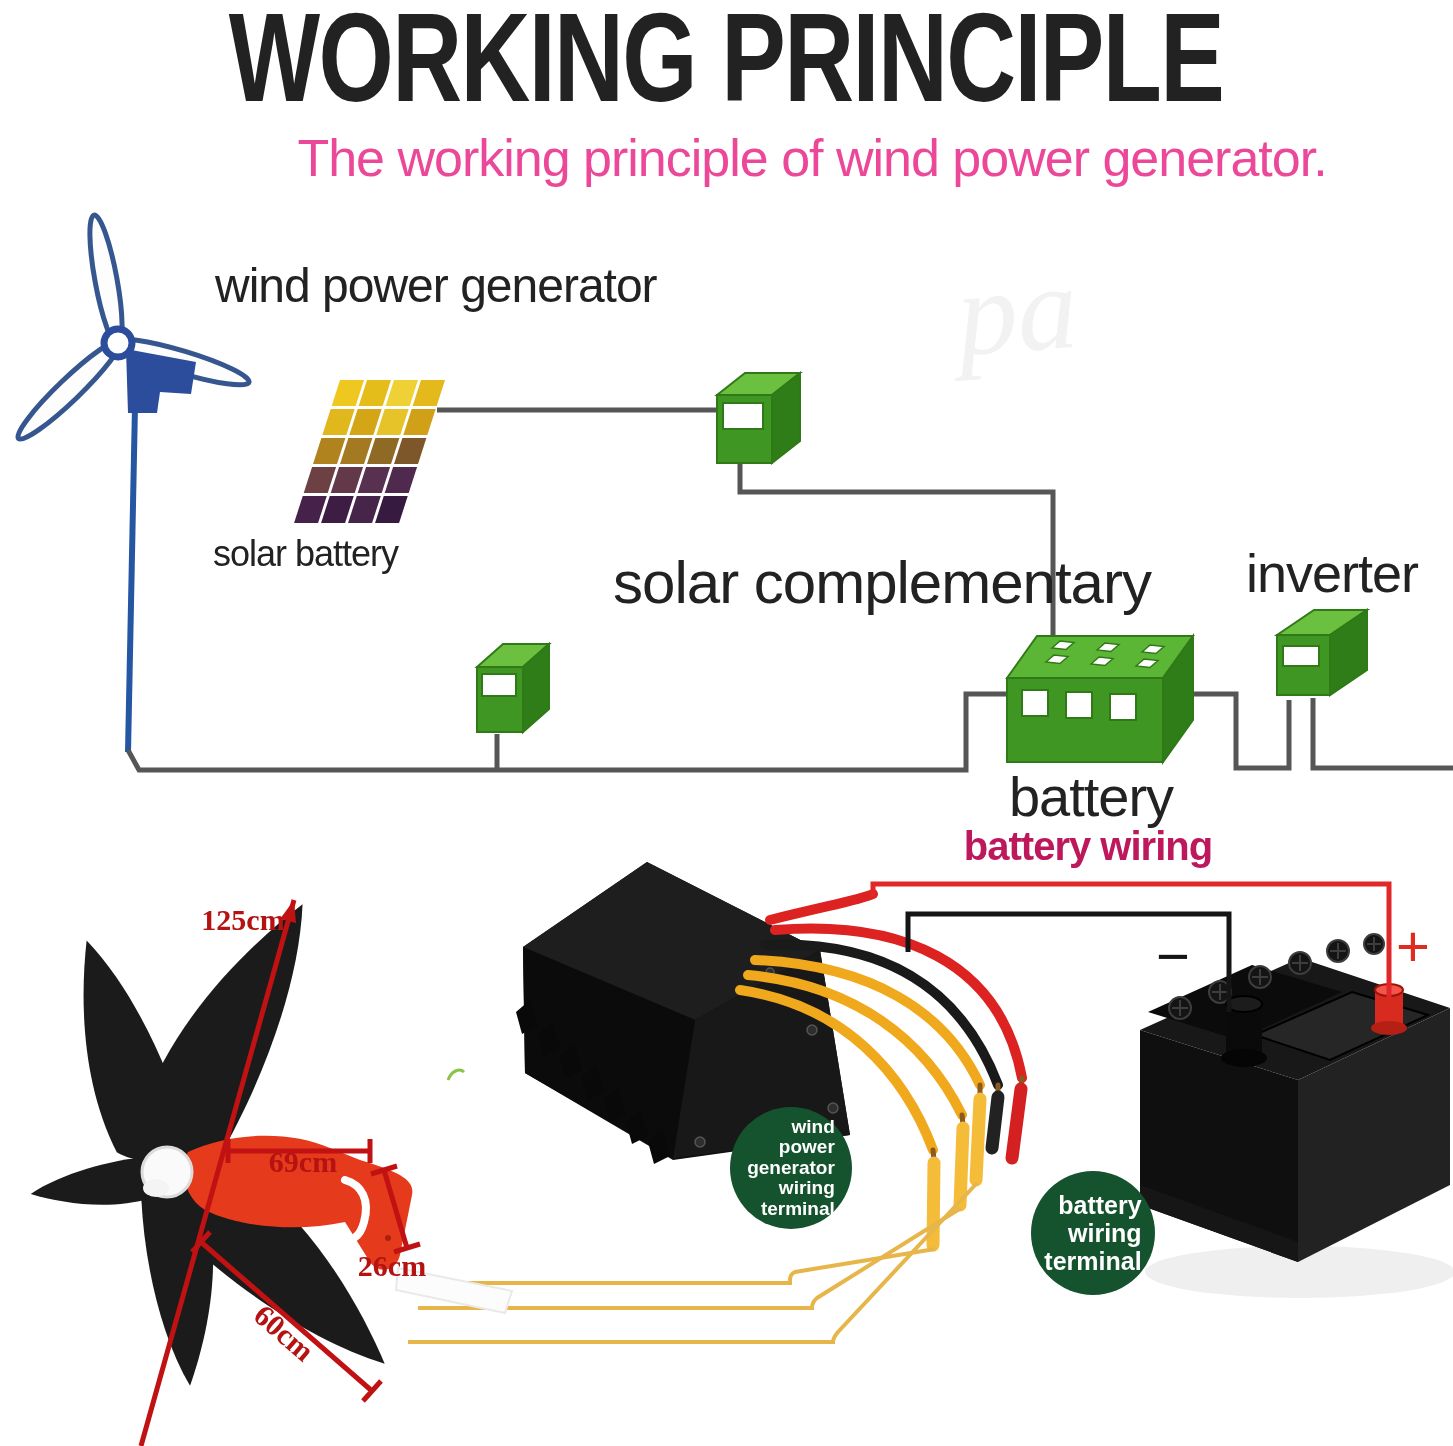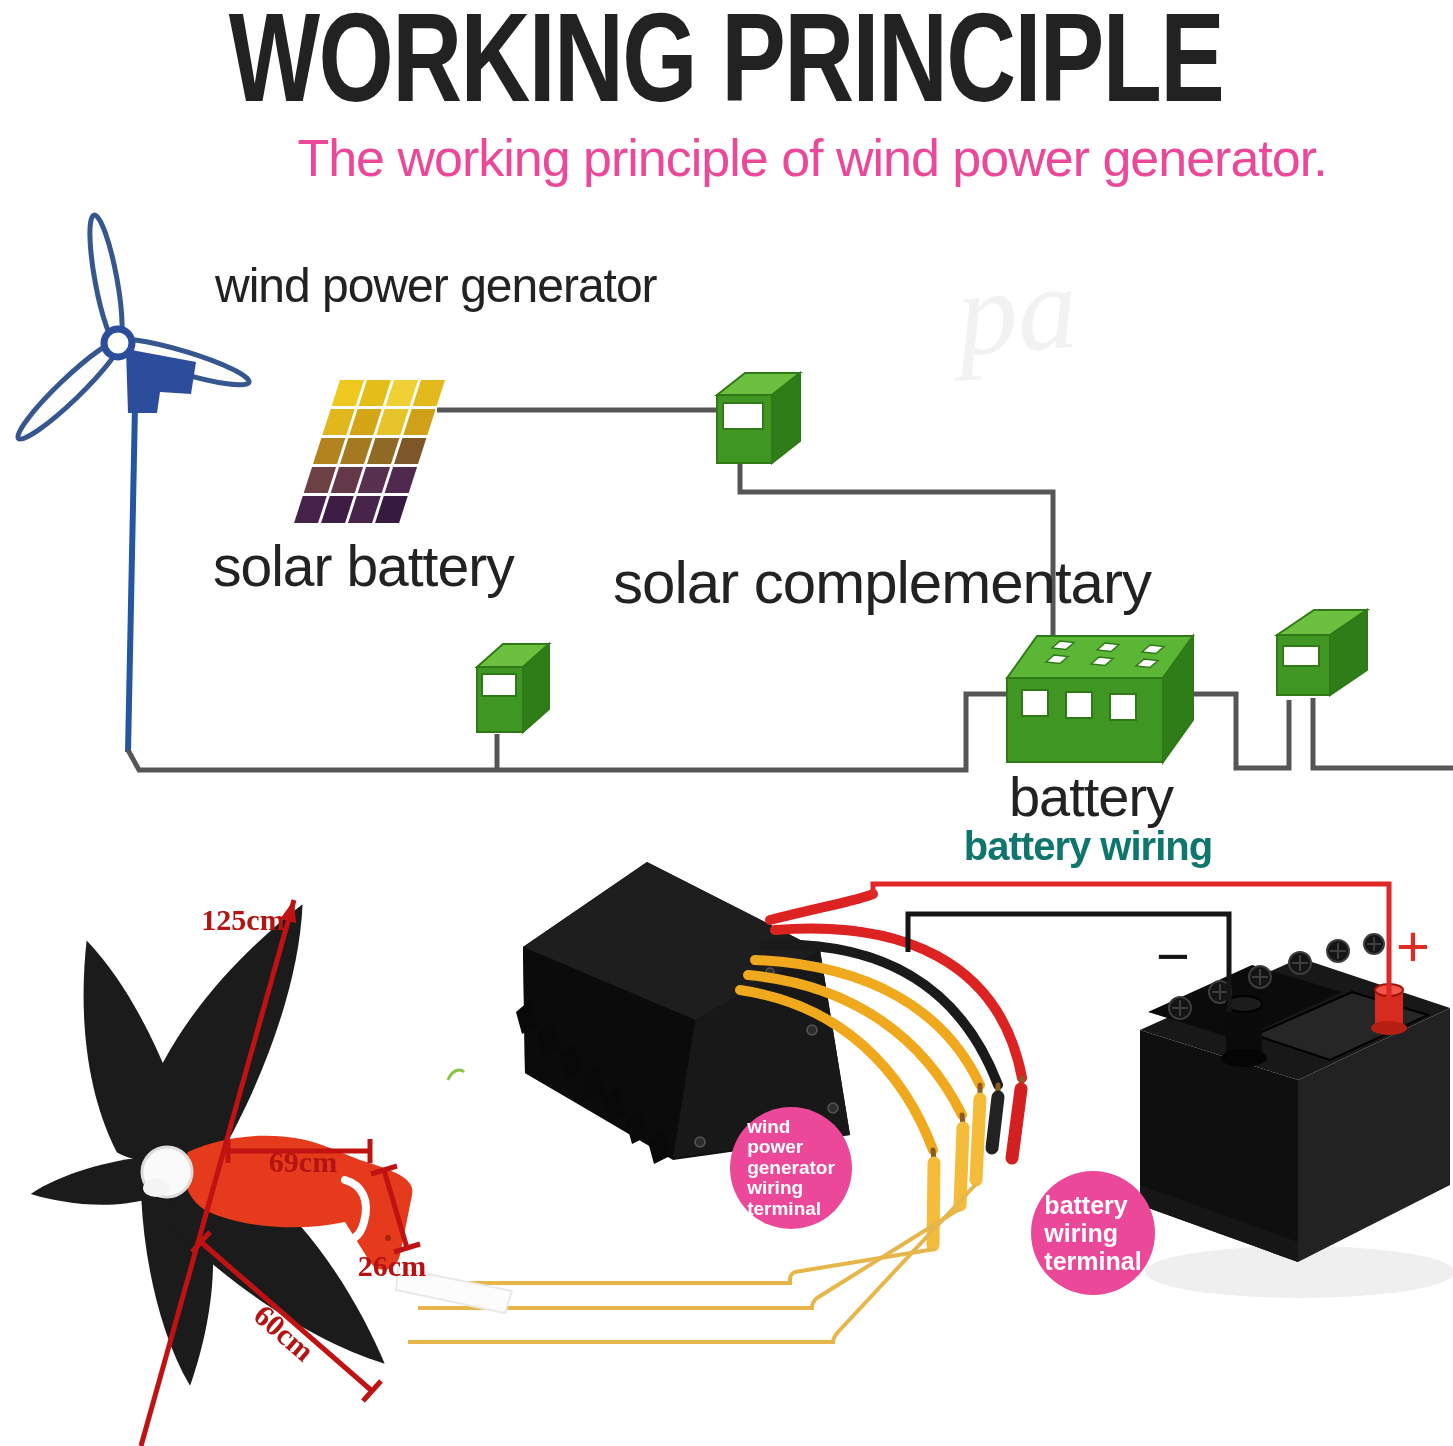--- a/index.html
+++ b/index.html
@@ -11,36 +11,36 @@
   .lbl{position:absolute;white-space:nowrap;color:#1e1e1e;}
   .center{transform:translateX(-50%);}
   .title{
     top:-6px;left:726px;font-size:124px;font-weight:800;color:#222;
     letter-spacing:-2px;transform:translateX(-50%) scale(0.78,1.02);
     transform-origin:center top;line-height:1.0;
   }
   .subtitle{top:128px;left:812px;font-size:52px;color:#ec4899;letter-spacing:-1px;}
   .diag-label{color:#222;letter-spacing:-1px;}
   .wpg{top:258px;left:215px;font-size:48px;}
-  .solarb{top:533px;left:213px;font-size:57px;}
+  .solarb{top:533px;left:213px;font-size:36px;}
   .compl1{top:548px;left:882px;font-size:60px;}
   .compl2{top:628px;left:845px;font-size:60px;}
   .battlbl{top:764px;left:1091px;font-size:56px;}
   .invlbl{top:542px;left:1246px;font-size:54px;}
-  .battwire{top:824px;left:1088px;font-size:40px;font-weight:600;color:#0f766e;letter-spacing:-1px;}
+  .battwire{top:824px;left:1088px;font-size:40px;font-weight:600;color:#be185d;letter-spacing:-1px;}
   .dim{font-family:"Liberation Serif", serif;font-weight:700;color:#b51212;font-size:30px;}
   .d125{top:903px;left:243px;}
   .d69{top:1121px;left:303px;margin-top:24px;}
   .d26{top:1249px;left:392px;}
   .d60{top:1316px;left:284px;transform:translateX(-50%) rotate(41deg);}
   .plus{top:912px;left:1396px;font-size:58px;color:#e02b20;font-weight:400;}
   .minus{top:922px;left:1156px;font-size:58px;color:#141414;font-weight:400;}
   .callout{
-    position:absolute;border-radius:50%;background:#ec4899;color:#ffffff;
-    display:flex;align-items:center;justify-content:center;text-align:left;
+    position:absolute;border-radius:50%;background:#14532d;color:#ffffff;
+    display:flex;align-items:center;justify-content:center;text-align:right;
     font-weight:700;white-space:pre-line;
   }
   .callout1{left:730px;top:1107px;width:122px;height:122px;font-size:19px;line-height:1.08;}
   .callout2{left:1031px;top:1171px;width:124px;height:124px;font-size:25px;line-height:1.12;}
   .caption{
     top:1350px;left:494px;font-size:35px;font-weight:700;color:#2b2fa8;
     line-height:1.06;white-space:pre-line;letter-spacing:-1px;
   }
 </style>
 </head>
@@ -269,20 +269,21 @@
   </svg>
 
   <div class="layer" style="z-index:3">
     <div class="lbl title">WORKING PRINCIPLE</div>
     <div class="lbl subtitle center">The working principle of wind power generator.</div>
 
     <div class="lbl diag-label wpg">wind power generator</div>
     <div class="lbl diag-label solarb">solar battery</div>
     <div class="lbl diag-label compl1 center">solar complementary</div>
     <div class="lbl diag-label battlbl center">battery</div>
+    <div class="lbl diag-label invlbl">inverter</div>
     <div class="lbl battwire center">battery wiring</div>
 
     <div class="lbl dim d125 center">125cm</div>
     <div class="lbl dim d69 center">69cm</div>
     <div class="lbl dim d26 center">26cm</div>
     <div class="lbl dim d60">60cm</div>
 
     <div class="lbl plus">+</div>
     <div class="lbl minus">−</div>
 

